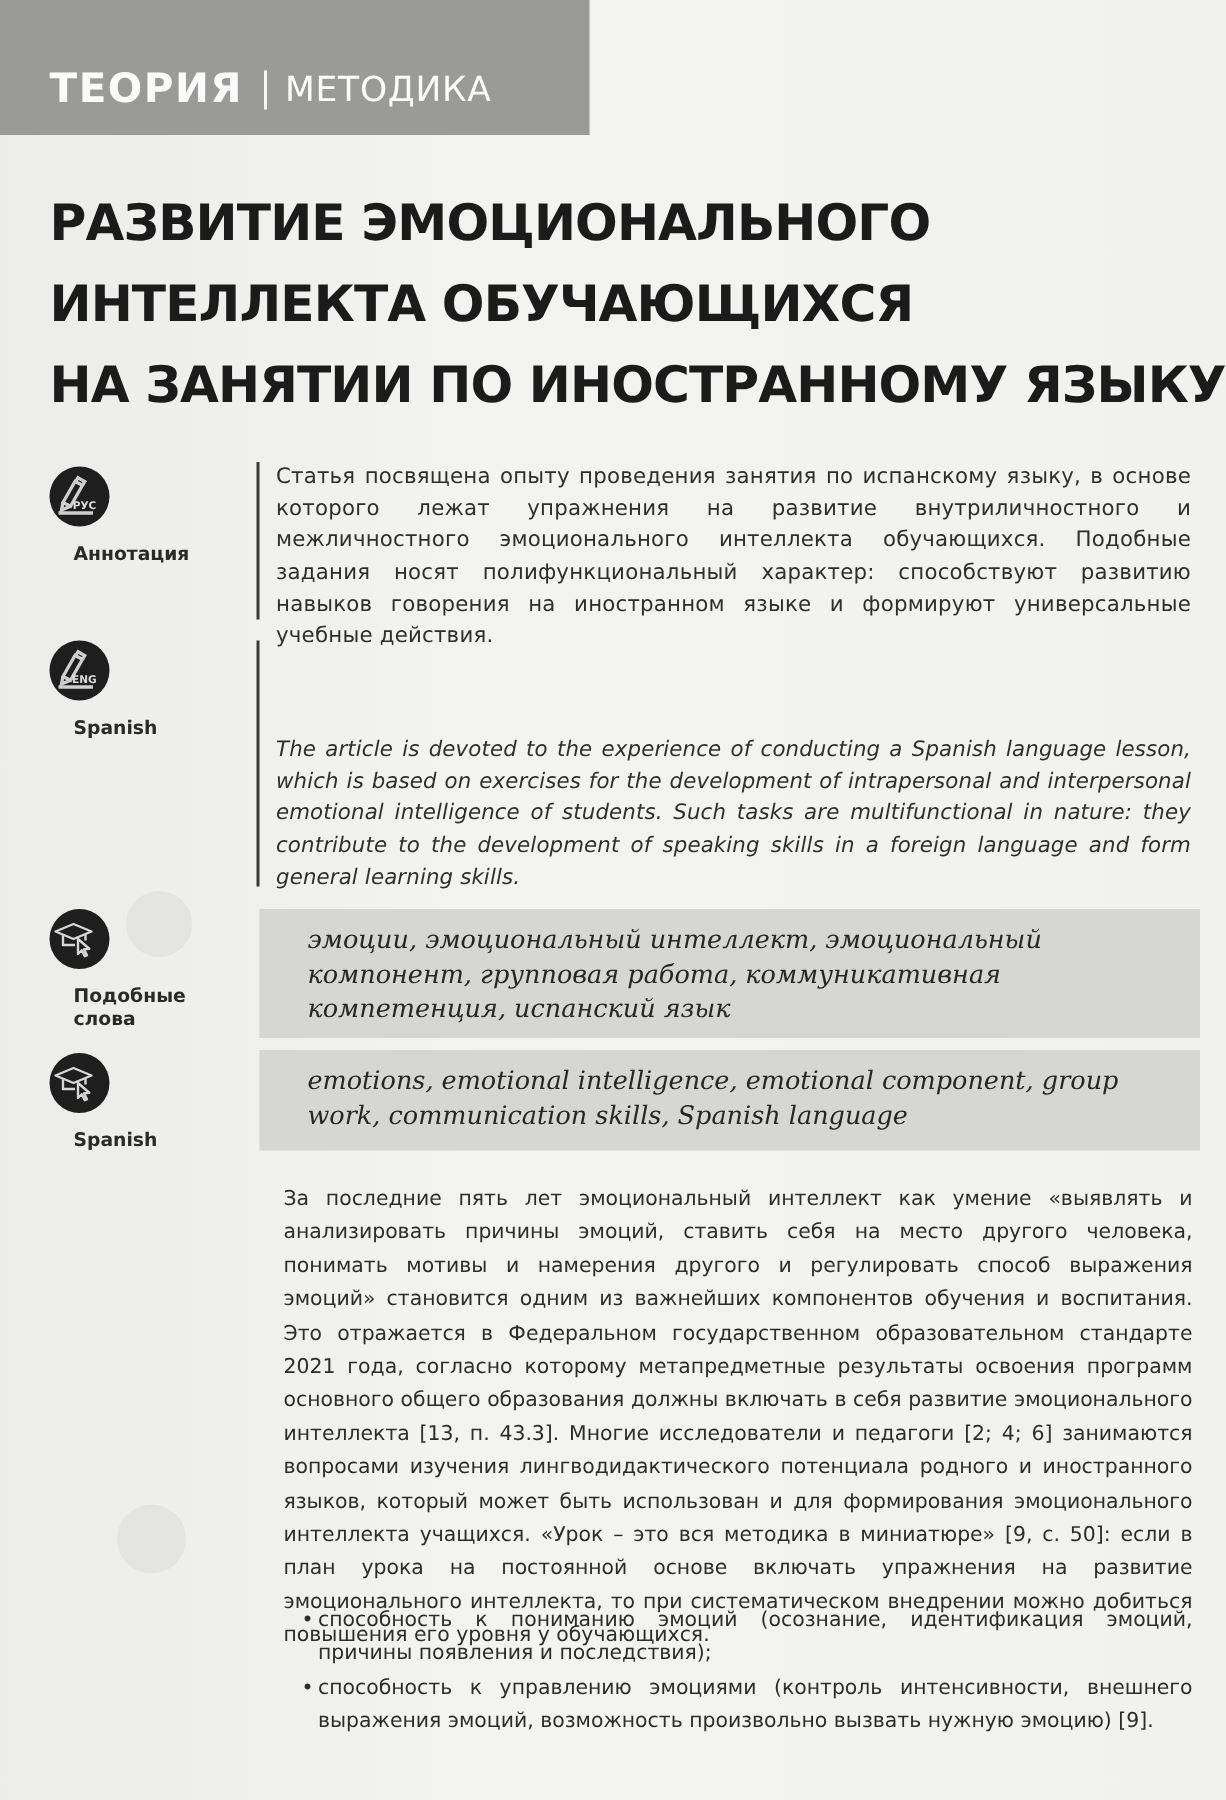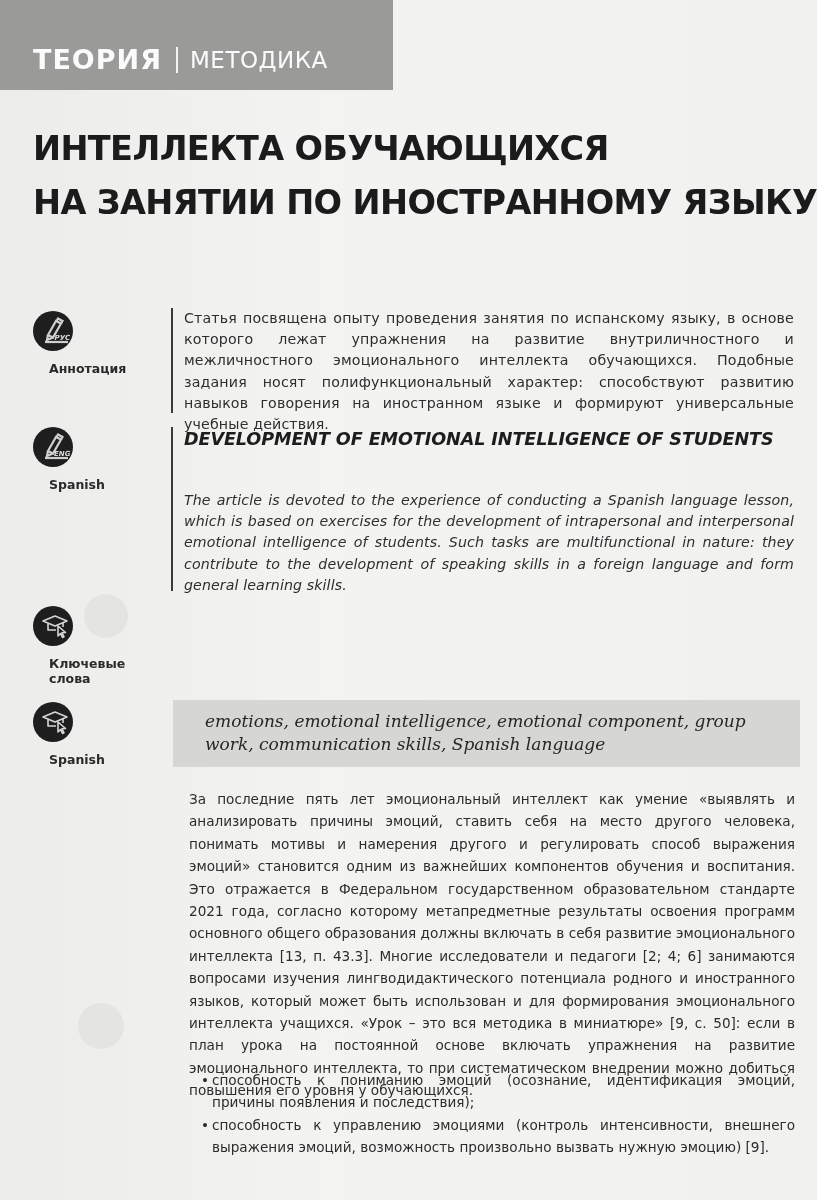--- a/index.html
+++ b/index.html
@@ -31,21 +31,21 @@
     font-family: "DejaVu Sans", sans-serif; font-weight: bold;
     font-size: 33.5px; line-height: 54px; color: #1b1b1b;
     letter-spacing: -0.6px;
   }
   .title div { white-space: nowrap; }
 
   
   .side-block { position: absolute; left: 33px; width: 120px; }
   .icon-circle {
     width: 40px; height: 40px; border-radius: 50%;
-    background: #1e1e1e; display: flex; align-items: center; justify-content: flex-end; font-style: italic;
+    background: #1e1e1e; display: flex; align-items: center; justify-content: flex-start;
   }
   .icon-circle svg { display: block; }
   .side-label {
     margin-top: 10px; font-weight: bold; font-size: 12.5px; color: #2a2a2a;
     line-height: 15px;
     margin-left: 16px;
   }
 
   
   .vrule { position: absolute; left: 171px; width: 2px; background: #3a3a3a; }
@@ -94,20 +94,21 @@
 
   <div class="header-band">
     <div class="header-text">
       <span class="section-main">ТЕОРИЯ</span>
       <span class="section-sep"></span>
       <span class="section-sub">МЕТОДИКА</span>
     </div>
   </div>
 
   <div class="title">
+    <div>РАЗВИТИЕ ЭМОЦИОНАЛЬНОГО</div>
     <div>ИНТЕЛЛЕКТА ОБУЧАЮЩИХСЯ</div>
     <div>НА ЗАНЯТИИ ПО ИНОСТРАННОМУ ЯЗЫКУ</div>
   </div>
 
   <div class="side-block" style="top:311px;">
     <div class="icon-circle">
       <svg width="34" height="34" viewBox="0 0 34 34">
         <g fill="none" stroke="#cfcfcf" stroke-width="2.2">
           <path d="M9 21 L17 7 L22 9.5 L14 23.5 Z"></path>
           <path d="M17.5 7 L19 4.5 L23.5 7 L22 9.5"></path>
@@ -133,38 +134,40 @@
           <path d="M6 28 L29 28"></path>
         </g>
         <text x="15" y="25.5" fill="#dcdcdc" font-size="7" font-weight="bold" font-family="DejaVu Sans, sans-serif">ENG</text>
       </svg>
     </div>
     <div class="side-label">Spanish</div>
   </div>
 
   <div class="vrule" style="top:427px;height:164px;"></div>
   <div class="abstract-en-title">
-    <div>DEVELOPMENT OF EMOTIONAL INTELLIGENCE OF STUDENTS</div>
   </div>
   <div class="abstract-en">The article is devoted to the experience of conducting a Spanish language lesson, which is based on exercises for the development of intrapersonal and interpersonal emotional intelligence of students. Such tasks are multifunctional in nature: they contribute to the development of speaking skills in a foreign language and form general learning skills.</div>
 
   <div class="side-block" style="top:606px;">
     <div class="icon-circle">
       <svg width="34" height="34" viewBox="0 0 34 34">
         <g fill="none" stroke="#d6d6d6" stroke-width="1.6" stroke-linejoin="round">
           <path d="M4 12 L16 7 L28 12 L16 17 Z"></path>
           <path d="M9 14.5 L9 21 L17 21"></path>
           <path d="M24 13.5 L24 18"></path>
           <path d="M19 17 L19 27 L21.5 24.5 L23.5 28.5 L25 27.8 L23 23.8 L26.5 23.5 Z"></path>
         </g>
       </svg>
     </div>
-    <div class="side-label" style="width:80px;">Ключевые слова</div>
+    <div class="side-label" style="width:80px;">Подобные слова</div>
   </div>
 
+  <div class="kw-box" style="top:606px;height:86px;">
+    <span>эмоции, эмоциональный интеллект, эмоциональный компонент, групповая работа, коммуникативная компетенция, испанский язык</span>
+  </div>
 
   <div class="side-block" style="top:702px;">
     <div class="icon-circle">
       <svg width="34" height="34" viewBox="0 0 34 34">
         <g fill="none" stroke="#d6d6d6" stroke-width="1.6" stroke-linejoin="round">
           <path d="M4 12 L16 7 L28 12 L16 17 Z"></path>
           <path d="M9 14.5 L9 21 L17 21"></path>
           <path d="M24 13.5 L24 18"></path>
           <path d="M19 17 L19 27 L21.5 24.5 L23.5 28.5 L25 27.8 L23 23.8 L26.5 23.5 Z"></path>
         </g>

